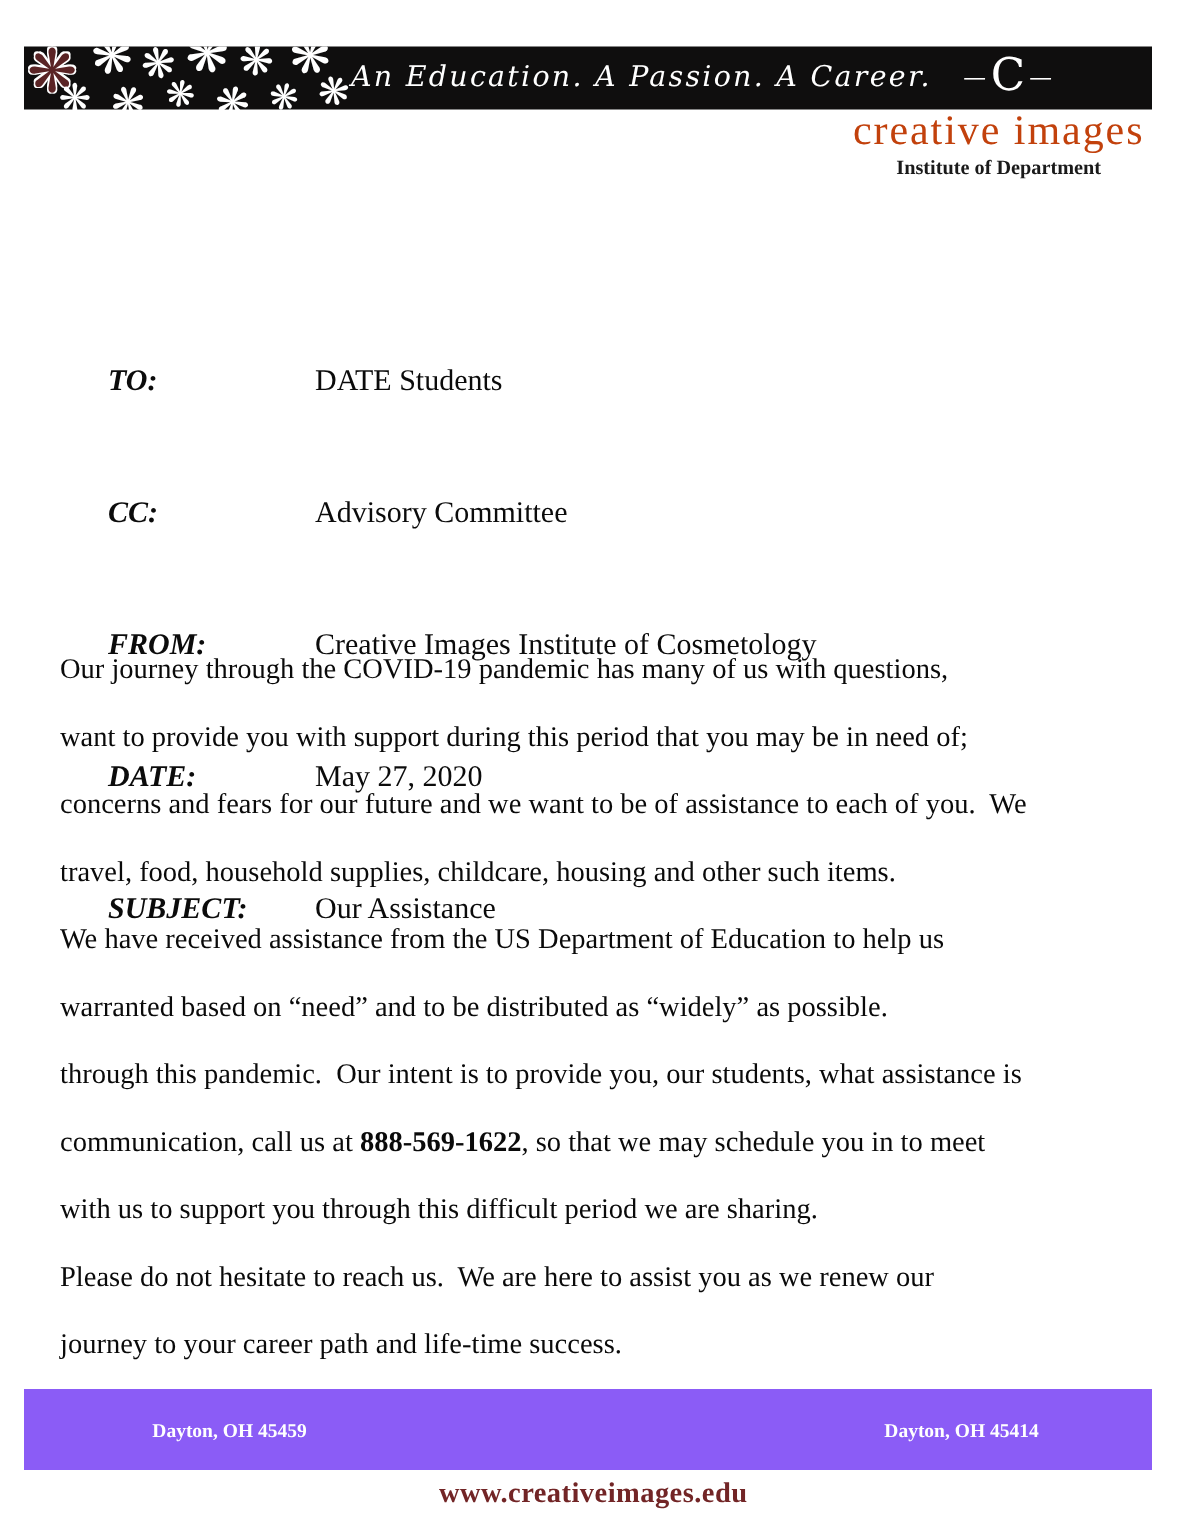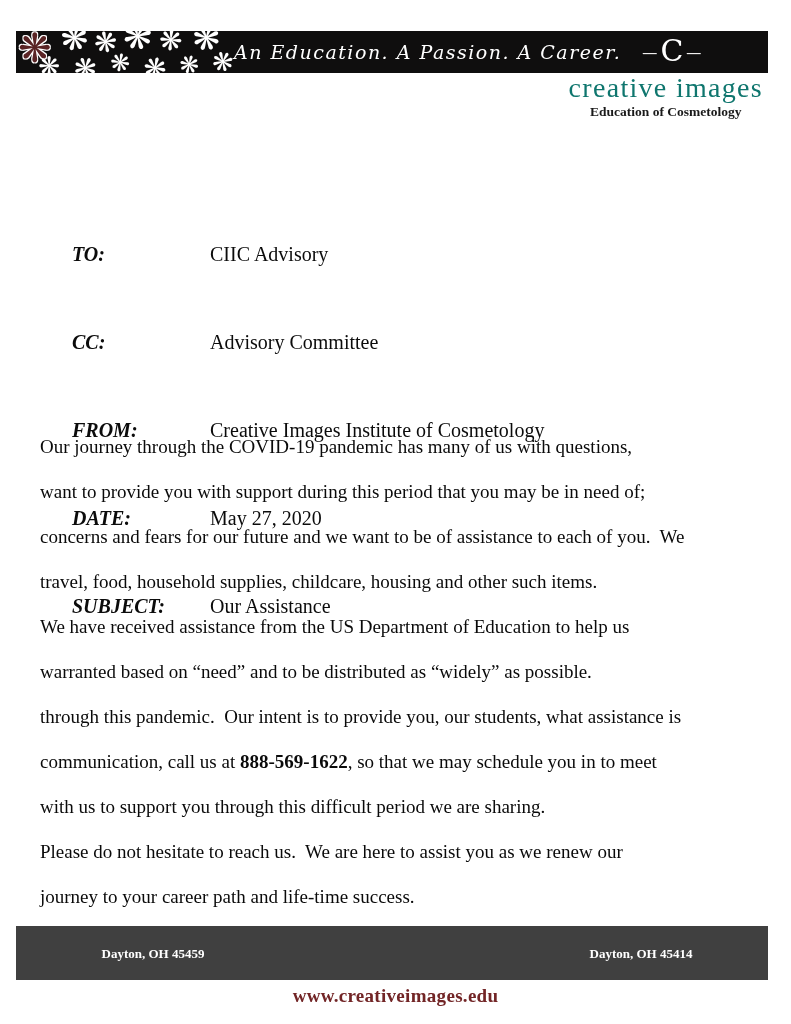--- a/index.html
+++ b/index.html
@@ -74,21 +74,21 @@
 
   
   .brand {
     position: absolute;
     top: 74px; right: 28px;
     text-align: center;
   }
   .brand-name {
     font-size: 28px;
     letter-spacing: 1.3px;
-    color: #0f766e;
+    color: #c2410c;
     line-height: 28px;
     white-space: nowrap;
   }
   .brand-sub {
     font-size: 13.5px;
     font-weight: bold;
     color: #1a1a1a;
     margin-top: 2px;
     white-space: nowrap;
   }
@@ -113,21 +113,21 @@
   }
   .body .para { margin: 0 0 15px 0; }
   .body .line { white-space: pre; margin-top: 16px; }
   .body b { font-weight: bold; }
 
   
   .footer-bar {
     position: absolute;
     left: 16px; top: 926px;
     width: 752px; height: 54px;
-    background: #404040;
+    background: #8b5cf6;
     color: #ffffff;
   }
   .loc {
     position: absolute;
     top: 50%; transform: translateY(-50%);
     text-align: center;
     font-size: 13px;
     font-weight: bold;
     line-height: 13.5px;
     white-space: pre;
@@ -169,26 +169,26 @@
     <div class="tagline">An Education. A Passion. A Career.</div>
     <div class="logo">
       <span class="dash">–</span>
       <span class="c">C</span>
       <span class="dash">–</span>
     </div>
   </div>
 
   <div class="brand">
     <div class="brand-name">creative images</div>
-    <div class="brand-sub">Education of Cosmetology</div>
+    <div class="brand-sub">Institute of Department</div>
   </div>
 
   <div class="fields">
     <div class="field-row">
-      <span class="field-label">TO:</span><span class="field-value">CIIC Advisory</span>
+      <span class="field-label">TO:</span><span class="field-value">DATE Students</span>
     </div>
     <div class="field-row">
       <span class="field-label">CC:</span><span class="field-value">Advisory Committee</span>
     </div>
     <div class="field-row">
       <span class="field-label">FROM:</span><span class="field-value">Creative Images Institute of Cosmetology</span>
     </div>
     <div class="field-row">
       <span class="field-label">DATE:</span><span class="field-value">May 27, 2020</span>
     </div>

